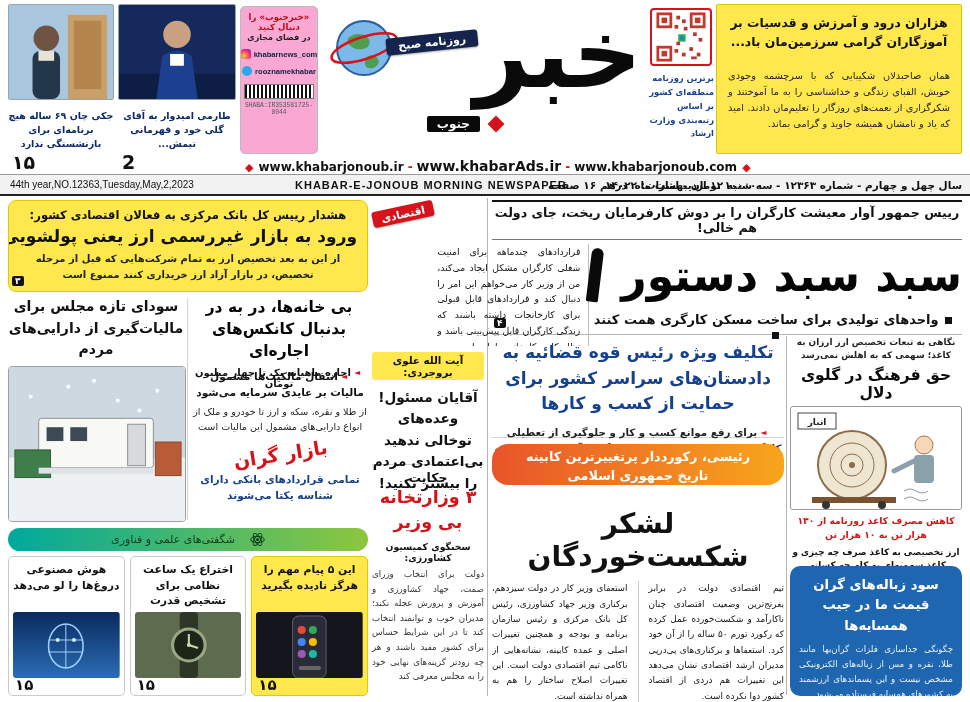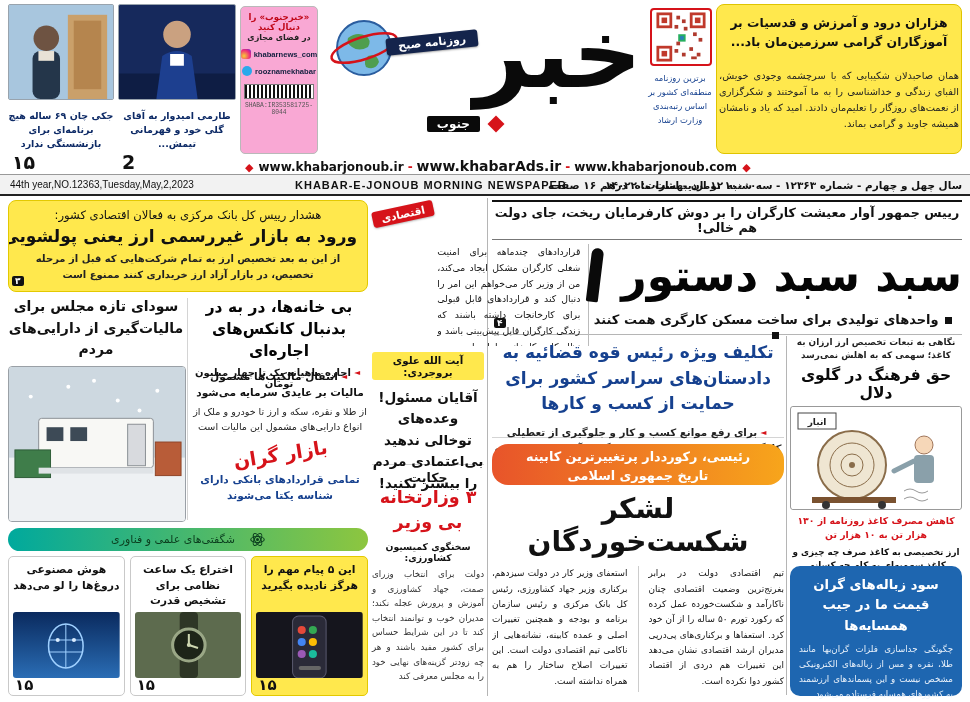--- a/index.html
+++ b/index.html
@@ -33,24 +33,24 @@
 #logo{left:322px;top:0;width:326px;height:154px}
 #globe{left:6px;top:12px;width:72px;height:72px}
 #ribbon{left:64px;top:34px;background:#14244c;color:#fff;font-size:11px;font-weight:bold;padding:2px 12px;border-radius:3px;transform:rotate(-6deg);box-shadow:0 1px 2px #0005}
 #logo-main{right:6px;top:-8px;font-size:96px;font-weight:bold;color:#0a0a0a;line-height:1.3}
 #logo-sub{right:168px;top:116px;background:#0a0a0a;color:#fff;font-size:12px;font-weight:bold;padding:1px 10px;border-radius:2px}
 #logo-diamond{right:146px;top:118px;width:12px;height:12px;background:#d6131a;transform:rotate(45deg)}
 
 
 #qrbox{left:650px;top:8px;width:62px;height:58px;border:2px solid #d6131a;border-radius:4px;background:#fff;padding:2px}
 #qrbox svg{display:block;width:100%;height:100%}
-#ranknote{left:646px;top:72px;width:68px;font-size:8.4px;font-weight:normal;color:#16418f;text-align:center;line-height:1.65}
-
-
-#greeting{left:716px;top:4px;width:246px;height:150px;background:#ffe84d;border:1px solid #dfc400;border-radius:8px;padding:8px 2px;text-align:center}
+#ranknote{left:646px;top:72px;width:68px;font-size:8.4px;font-weight:bold;color:#16418f;line-height:1.65}
+
+
+#greeting{left:716px;top:4px;width:246px;height:150px;background:#ffe84d;border:1px solid #dfc400;border-radius:2px;padding:8px 11px;text-align:center}
 #greeting .g-title{font-size:12.4px;font-weight:bold;color:#111;line-height:1.55}
 #greeting .g-body{font-size:9.8px;color:#222;line-height:1.62;margin-top:17px;text-align:justify}
 
 
 #urlbar{left:240px;top:156px;width:472px;height:18px;direction:ltr;text-align:center;font-weight:bold;color:#111;white-space:nowrap}
 #urlbar .u-side{font-size:12px}
 #urlbar .u-mid{font-size:14px}
 #urlbar .dash{color:#d6131a;font-size:12px;margin:0 4px}
 #urlbar .dia{color:#d6131a;font-size:11px;margin:0 5px}
 #datebar{left:0;top:174px;width:970px;height:22px;background:#f2f2f2;border-top:1px solid #999;border-bottom:2px solid #222}
@@ -81,21 +81,21 @@
 #lead-headline{font-size:44px;font-weight:bold;white-space:nowrap;color:#050505}
 #lead-subhead{font-size:13px;font-weight:bold;text-align:center;margin-top:10px}
 .sq{display:inline-block;width:7px;height:7px;background:#111;margin:0 6px;vertical-align:middle}
 #lead-side{flex:0 0 152px;font-size:9.3px;text-align:justify;line-height:1.7;color:#111;border-right:1px solid #bbb;padding-right:8px;height:102px;overflow:hidden}
 .contmark{font-size:9px;font-weight:bold;background:#111;color:#fff;padding:0 3px;border-radius:2px}
 #lead-cont{left:494px;top:318px}
 
 
 #eco{left:8px;top:200px;width:360px;height:92px;background:#ffe84d;border-radius:8px;border:1px solid #e3c900;padding:7px 10px 0;text-align:center;overflow:hidden}
 #eco-tab{left:372px;top:206px;background:#d6131a;color:#fff;font-size:10.5px;font-weight:bold;padding:2px 9px;border-radius:3px;transform:rotate(-12deg);box-shadow:0 1px 2px #0004}
-#eco .kicker{font-size:11.6px;font-weight:normal}
+#eco .kicker{font-size:11.6px;font-weight:bold}
 #eco h3{font-size:17px;white-space:nowrap;margin-top:4px}
 #eco .sub{font-size:10px;font-weight:bold;color:#222;margin-top:5px;line-height:1.6}
 #eco-cont{left:12px;top:276px}
 
 
 #homeless{left:190px;top:296px;width:178px;text-align:center}
 #homeless h3{font-size:15.5px;line-height:1.42;color:#050505}
 #homeless .sub{font-size:10px;font-weight:bold;margin-top:5px}
 .tri{color:#d6131a;font-size:8px;vertical-align:1px;margin:0 3px}
 #taxhead{left:8px;top:296px;width:176px;text-align:center}
@@ -119,21 +119,21 @@
 #ministries .m2,#ministries .m3{font-size:17.5px;font-weight:bold;color:#d6131a;line-height:1.4}
 #ministries .mk{font-size:9.3px;font-weight:bold;margin-top:7px}
 #ministries .mbody{font-size:8.7px;color:#333;text-align:justify;line-height:1.68;margin-top:4px}
 
 
 #judiciary{left:492px;top:340px;width:292px;text-align:center}
 #judiciary h2{color:#16418f;font-size:17px;line-height:1.5}
 #judiciary .sub{font-size:10.3px;font-weight:bold;margin-top:7px;line-height:1.6;color:#222}
 #cabinet{left:492px;top:444px;width:292px}
 #cab-band{background:linear-gradient(90deg,#e8542a,#f7a51b);color:#fff;font-weight:bold;text-align:center;border-radius:16px;padding:3px 8px 0;font-size:12.8px;line-height:1.5}
-#cab-headline{font-size:28px;font-weight:bold;text-align:center;margin-top:7px}
+#cab-headline{font-size:28px;font-weight:bold;text-align:center;margin-top:22px}
 #cab-cols{display:flex;gap:10px;margin-top:8px;height:126px;overflow:hidden}
 #cab-cols .col{flex:1;font-size:8.9px;text-align:justify;line-height:1.72;color:#111}
 #cab-cols .col+.col{border-right:1px solid #ccc;padding-right:10px}
 #cab-more{text-align:left;margin-top:4px}
 
 
 #cartoon{left:790px;top:336px;width:172px;text-align:center}
 #cartoon .ck{font-size:8.9px;font-weight:bold;line-height:1.5;color:#222}
 #cartoon h3{font-size:15.5px;margin-top:3px;color:#0a0a0a}
 #cartoon .art{margin-top:4px;border:1px solid #999;border-radius:3px;background:#fff;overflow:hidden}

